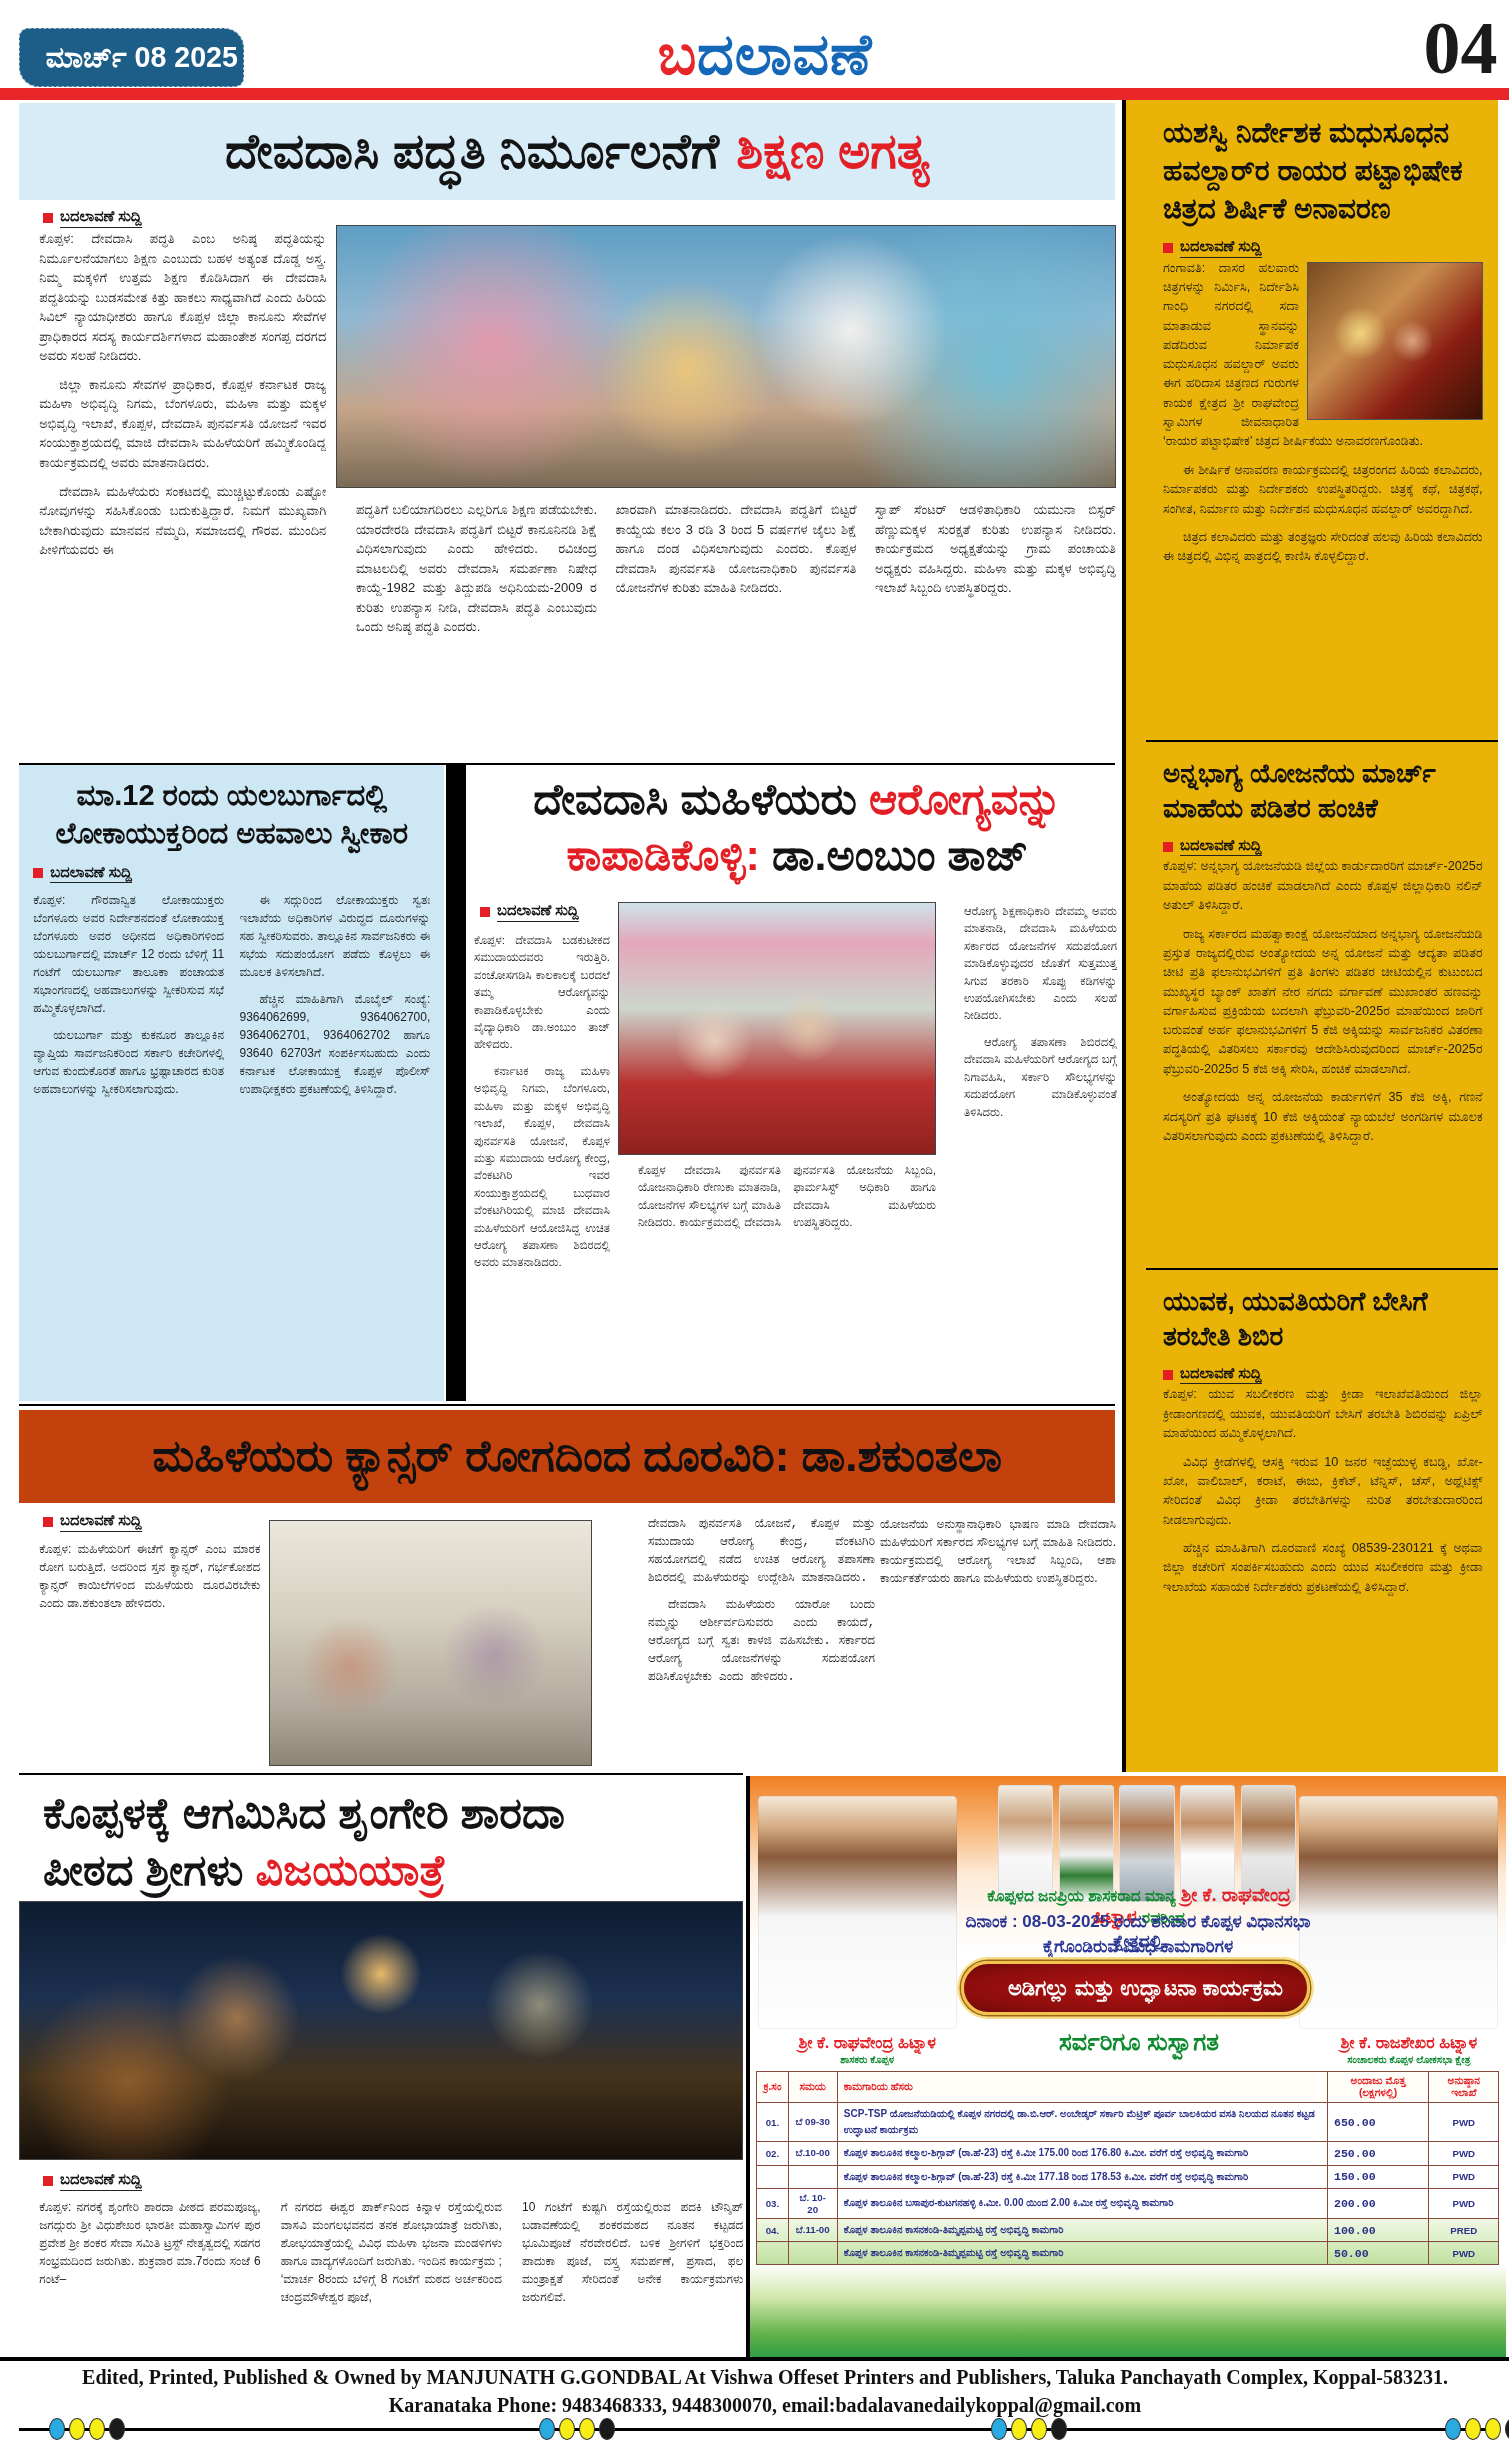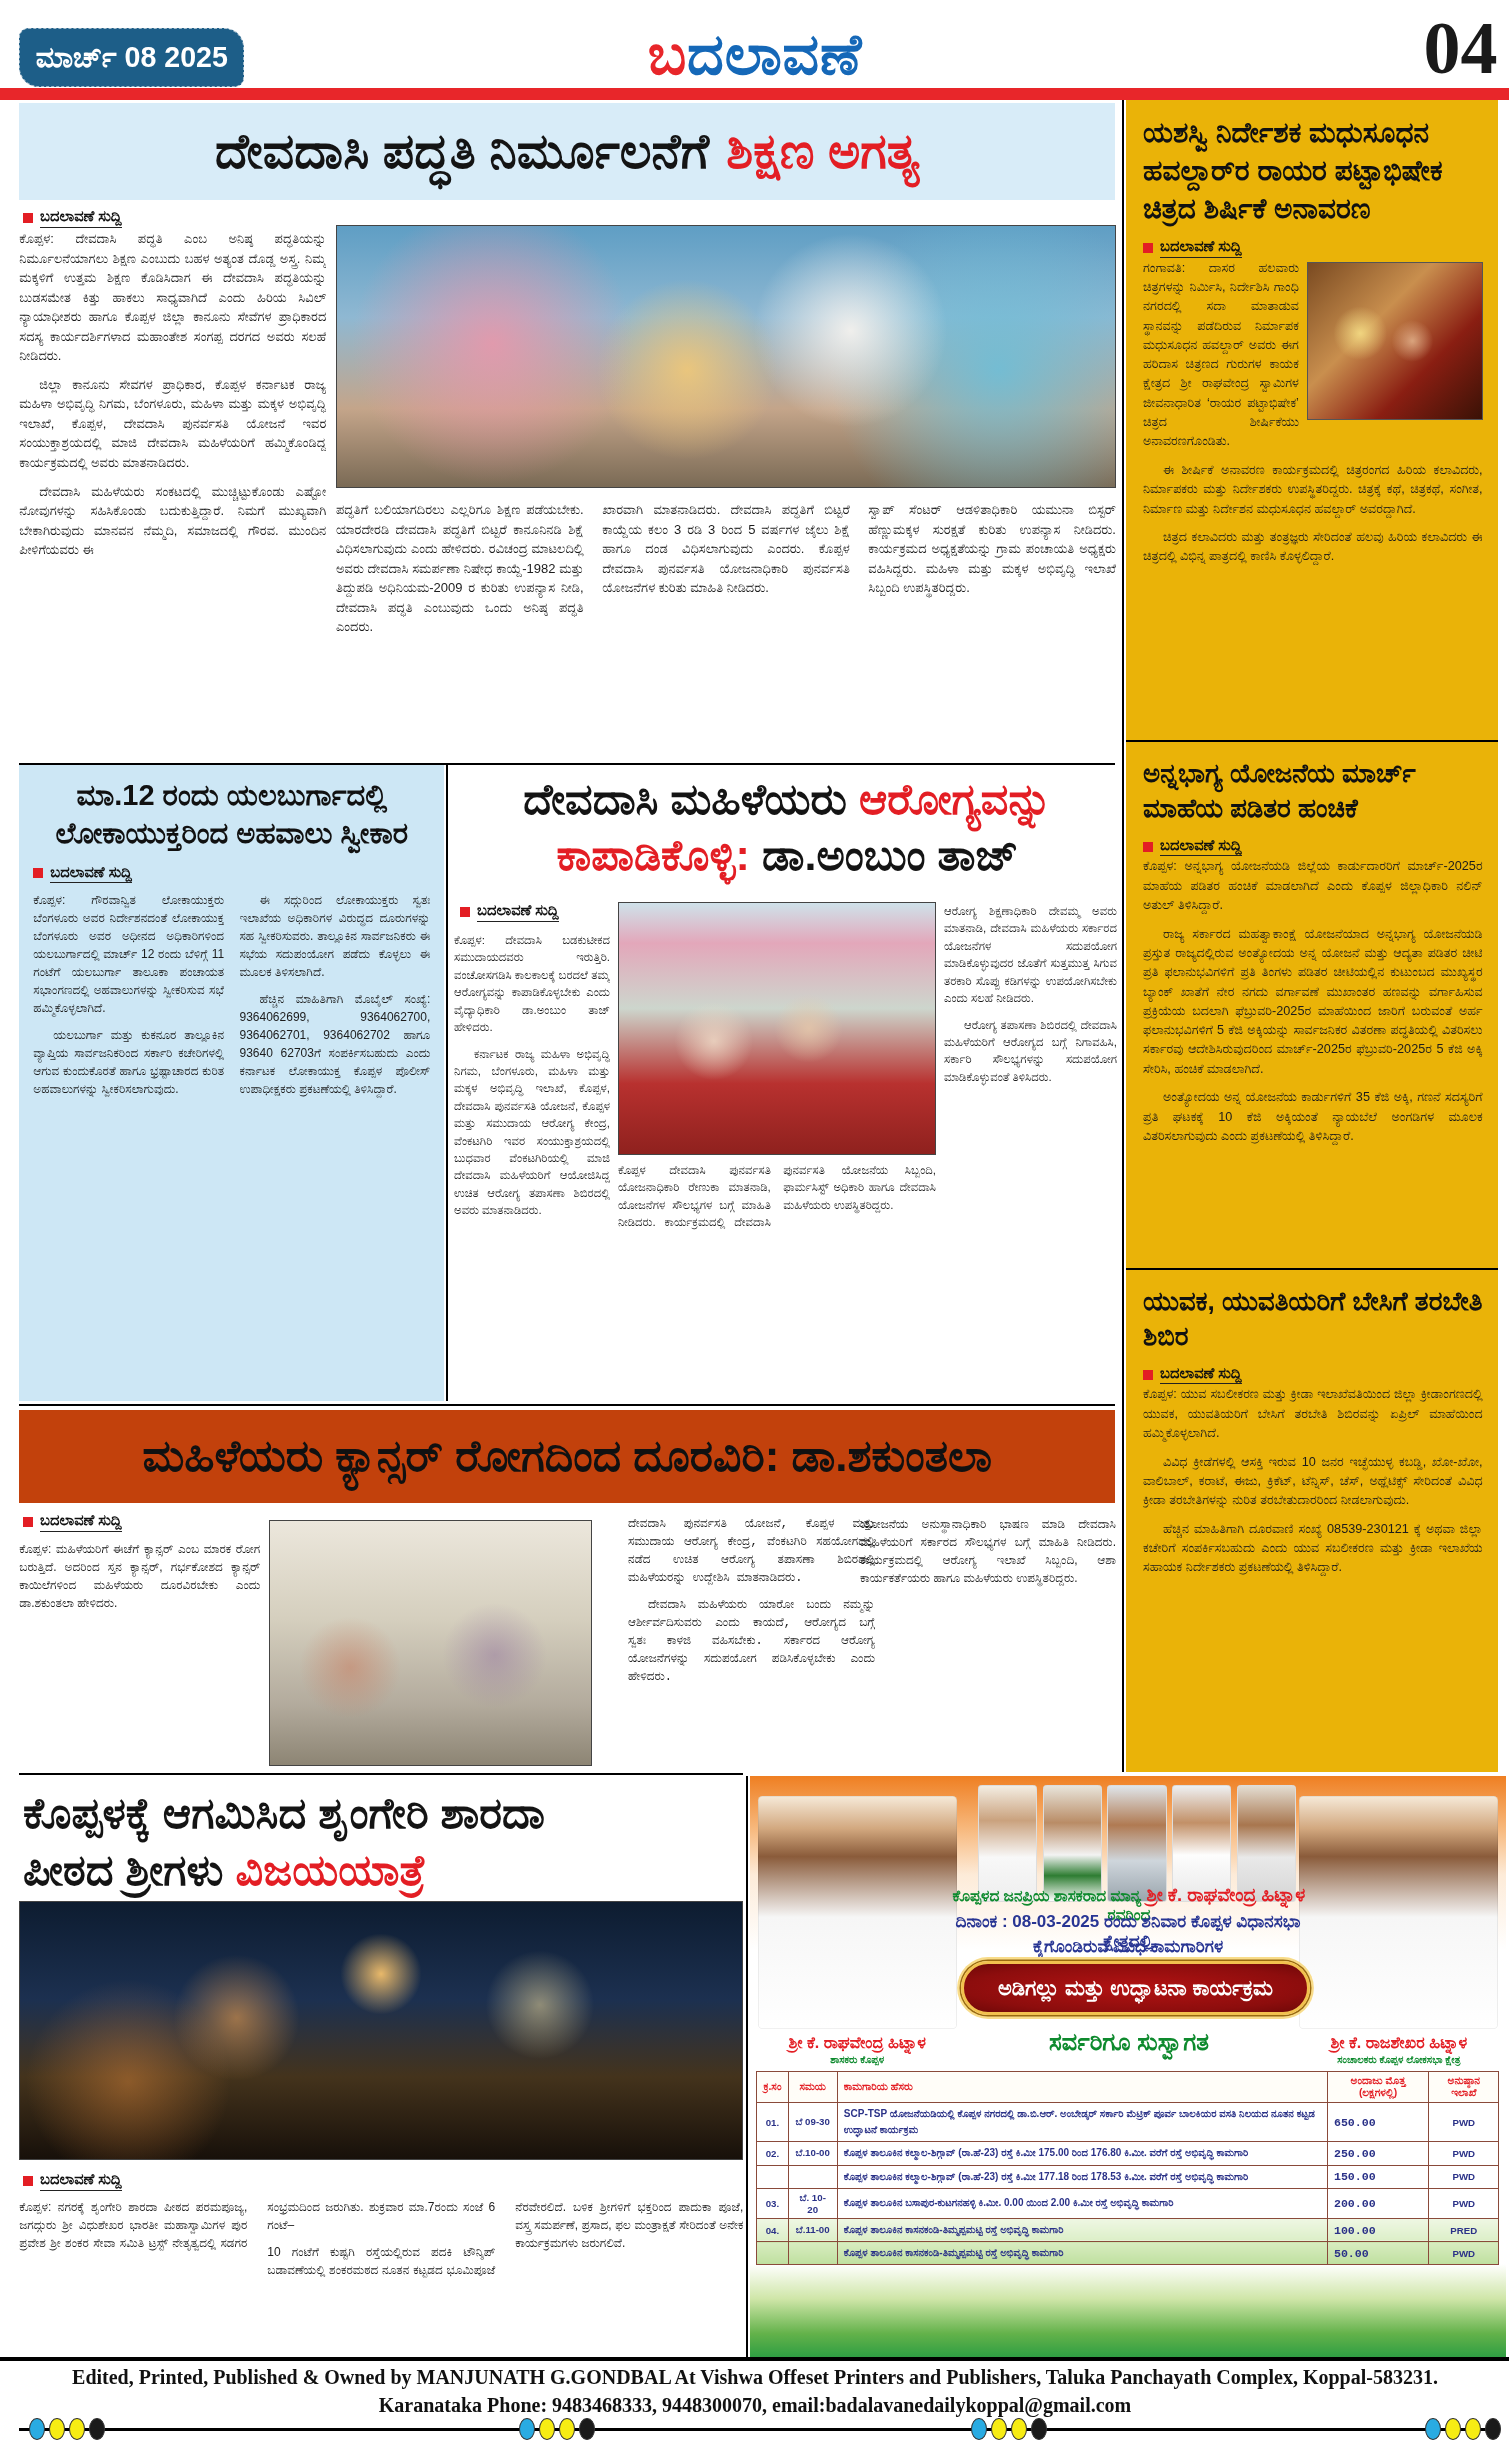--- a/index.html
+++ b/index.html
@@ -1,18 +1,18 @@
 <!DOCTYPE html>
 <html style="font-size:12.4px"><head>
 <meta charset="utf-8">
 <style>
   * { margin:0; padding:0; box-sizing:border-box; }
   body { background:#888; font-family:"Liberation Sans","DejaVu Sans",sans-serif; }
   .page { position:relative; width:1510px; height:2462px; background:#ffffff; margin:0 auto; overflow:hidden; }
-  .abs { position:absolute; }
+  .abs { position:absolute;padding-left:20px; }
 
   
   .date-badge { left:19.3px; top:28px; width:225px; height:59px; background:#1d5e88; color:#fff;
     border-radius:9.3px 20px 9.3px 20px; display:flex; align-items:center; justify-content:center;
     font-size:28.6px; font-weight:bold; border:1.5px dashed #9fb9c9; }
   .masthead { left:50%; transform:translateX(-50%); top:26px; font-size:57px; font-weight:bold;
     color:#1568b8; letter-spacing:0.8px; line-height:1; }
   .masthead .first { color:#e8262a; }
   .page-num { right:12.4px; top:10.8px; font-family:"Liberation Serif","DejaVu Serif",serif;
     font-size:74px; font-weight:bold; color:#1a1a1a; line-height:1; }
@@ -271,20 +271,21 @@
     <div>ಕೊಪ್ಪಳಕ್ಕೆ ಆಗಮಿಸಿದ ಶೃಂಗೇರಿ ಶಾರದಾ</div>
     <div><span>ಪೀಠದ ಶ್ರೀಗಳು </span><span class="red">ವಿಜಯಯಾತ್ರೆ</span></div>
   </div>
   <div class="abs photo photoE"></div>
   <div class="abs byline bylineE">
     <span class="sq"></span>
     <span class="byline-text">ಬದಲಾವಣೆ ಸುದ್ದಿ</span>
   </div>
   <div class="abs body-txt bodyE">
     <p class="noind">ಕೊಪ್ಪಳ: ನಗರಕ್ಕೆ ಶೃಂಗೇರಿ ಶಾರದಾ ಪೀಠದ ಪರಮಪೂಜ್ಯ, ಜಗದ್ಗುರು ಶ್ರೀ ವಿಧುಶೇಖರ ಭಾರತೀ ಮಹಾಸ್ವಾಮಿಗಳ ಪುರ ಪ್ರವೇಶ ಶ್ರೀ ಶಂಕರ ಸೇವಾ ಸಮಿತಿ ಟ್ರಸ್ಟ್ ನೇತೃತ್ವದಲ್ಲಿ ಸಡಗರ ಸಂಭ್ರಮದಿಂದ ಜರುಗಿತು. ಶುಕ್ರವಾರ ಮಾ.7ರಂದು ಸಂಜೆ 6 ಗಂಟೆ–</p>
+    <p class="noind">ಗೆ ನಗರದ ಈಶ್ವರ ಪಾರ್ಕ್‌ನಿಂದ ಕಿನ್ನಾಳ ರಸ್ತೆಯಲ್ಲಿರುವ ವಾಸವಿ ಮಂಗಲಭವನದ ತನಕ ಶೋಭಾಯಾತ್ರೆ ಜರುಗಿತು, ಶೋಭಯಾತ್ರೆಯಲ್ಲಿ ವಿವಿಧ ಮಹಿಳಾ ಭಜನಾ ಮಂಡಳಿಗಳು ಹಾಗೂ ವಾದ್ಯಗಳೊಂದಿಗೆ ಜರುಗಿತು. ಇಂದಿನ ಕಾರ್ಯಕ್ರಮ ; ‘ಮಾರ್ಚ 8ರಂದು ಬೆಳಿಗ್ಗೆ 8 ಗಂಟೆಗೆ ಮಠದ ಅರ್ಚಕರಿಂದ ಚಂದ್ರಮೌಳೇಶ್ವರ ಪೂಜೆ,</p>
     <p class="noind">10 ಗಂಟೆಗೆ ಕುಷ್ಟಗಿ ರಸ್ತೆಯಲ್ಲಿರುವ ಪದಕಿ ಟೌನ್ಶಿಪ್ ಬಡಾವಣೆಯಲ್ಲಿ ಶಂಕರಮಠದ ನೂತನ ಕಟ್ಟಡದ ಭೂಮಿಪೂಜೆ ನೆರವೇರಲಿದೆ. ಬಳಿಕ ಶ್ರೀಗಳಿಗೆ ಭಕ್ತರಿಂದ ಪಾದುಕಾ ಪೂಜೆ, ವಸ್ತ್ರ ಸಮರ್ಪಣೆ, ಪ್ರಸಾದ, ಫಲ ಮಂತ್ರಾಕ್ಷತೆ ಸೇರಿದಂತೆ ಅನೇಕ ಕಾರ್ಯಕ್ರಮಗಳು ಜರುಗಲಿವೆ.</p>
   </div>
 
   <div class="abs vrule vruleEAd"></div>
 
   <div class="abs ad">
     <div class="abs ad-small-row">
       <div class="ad-small sp1"></div>
       <div class="ad-small sp2"></div>
       <div class="ad-small sp3"></div>

